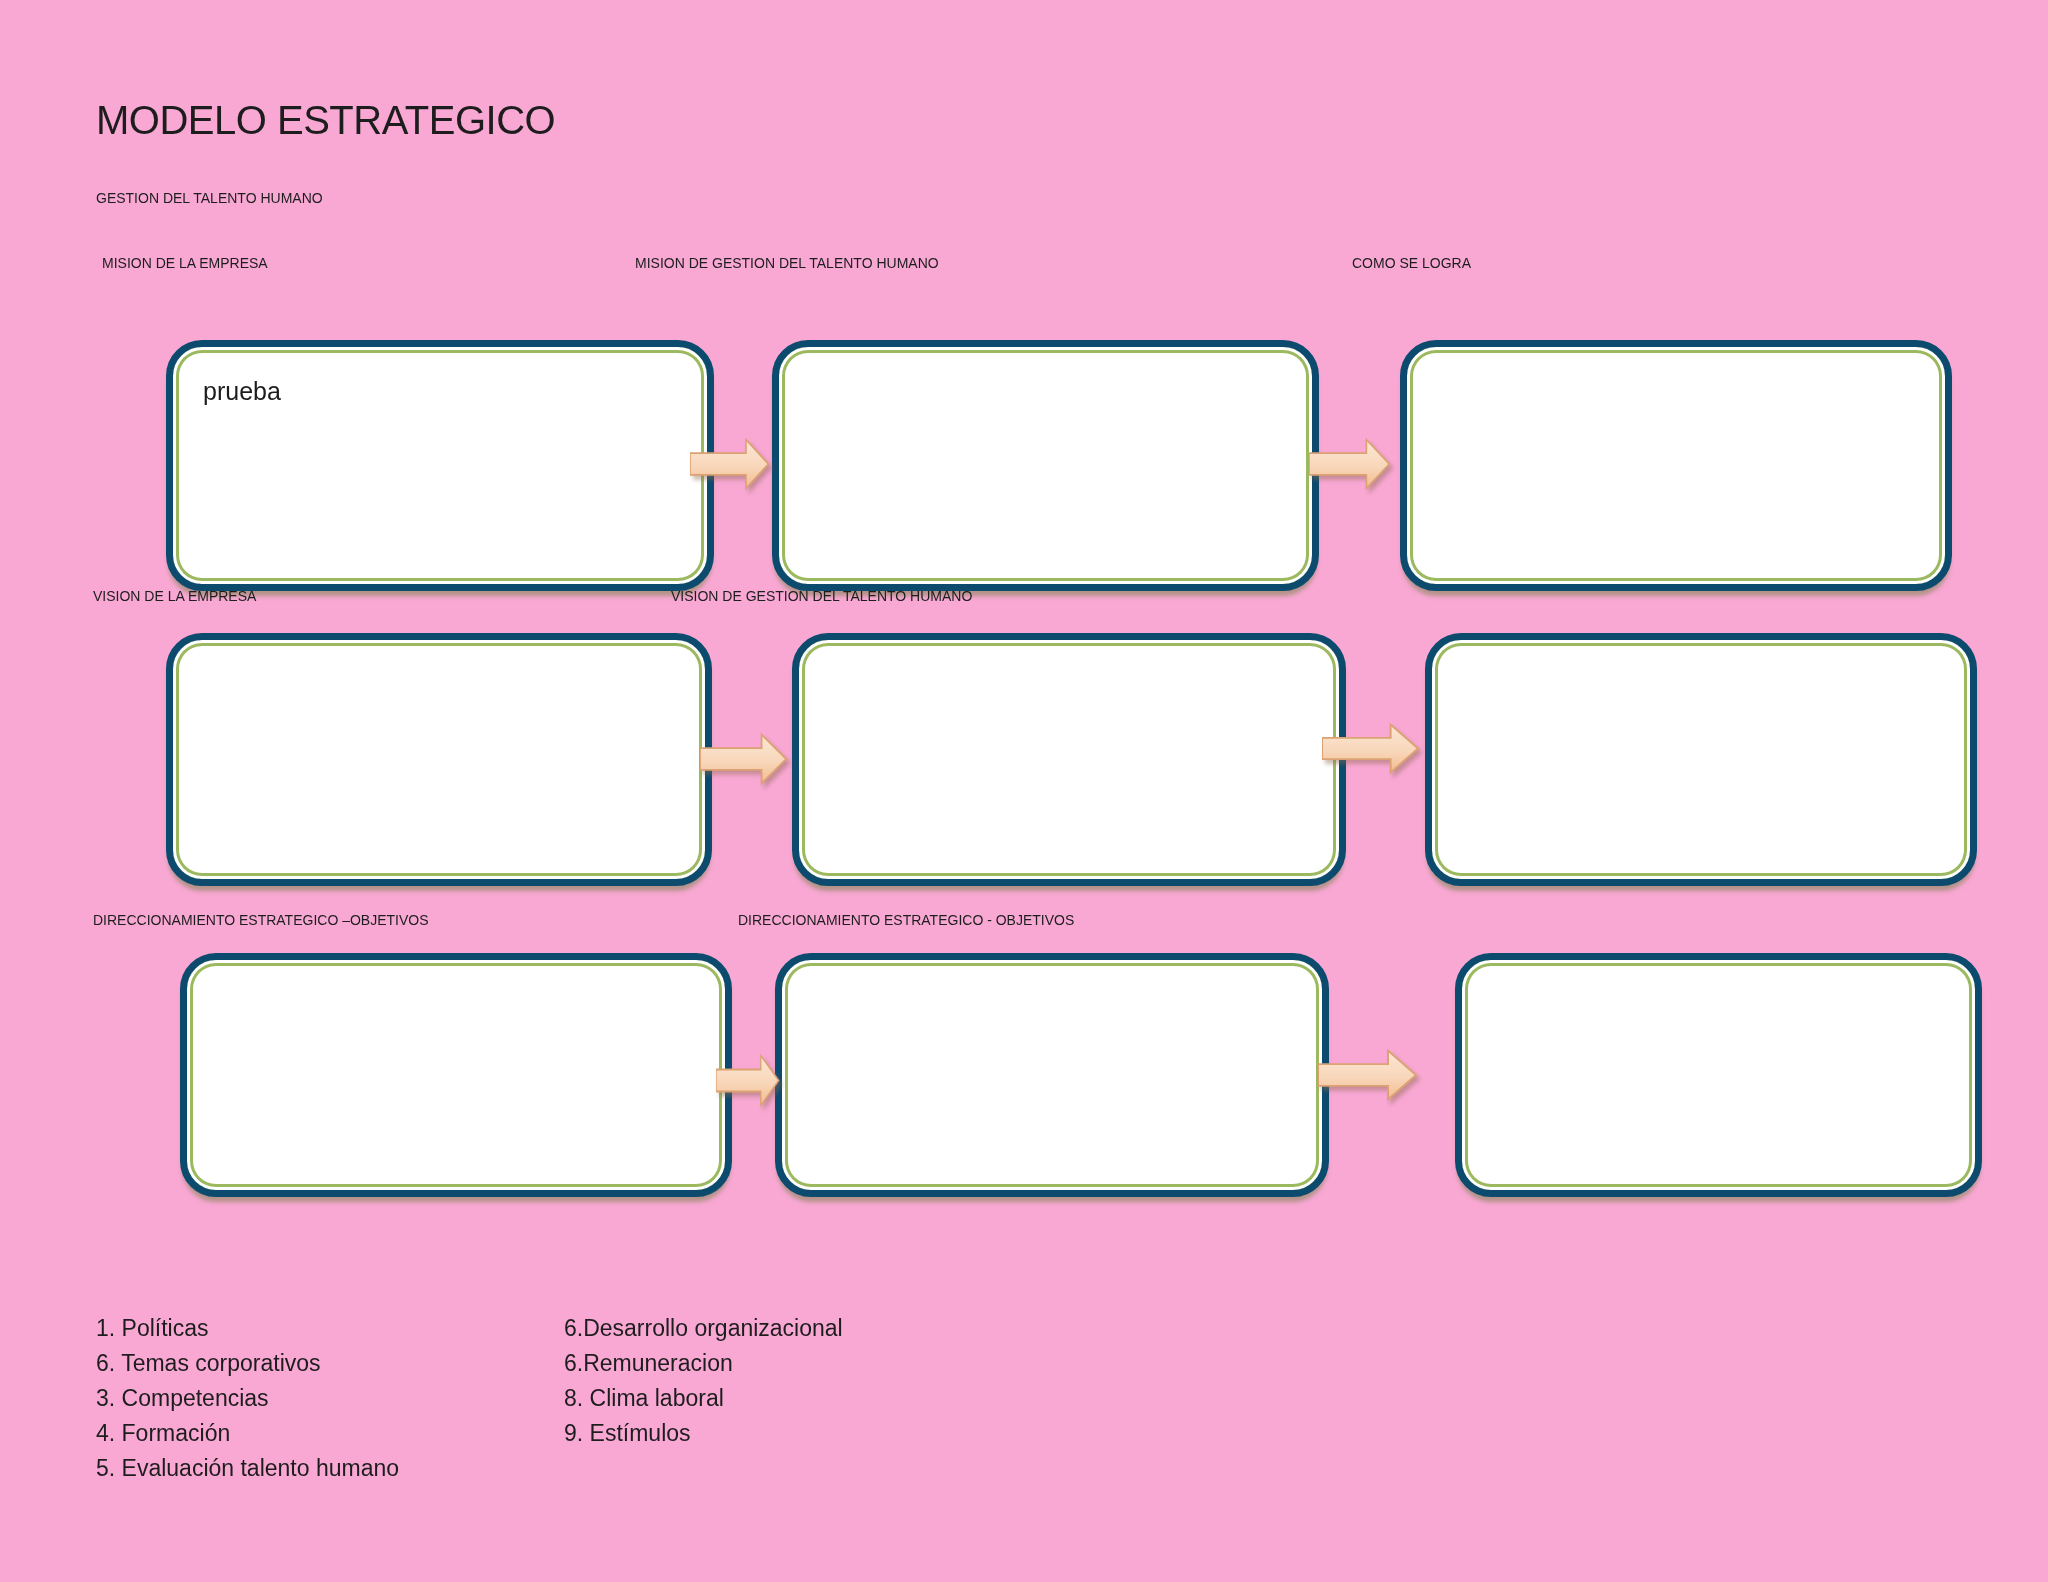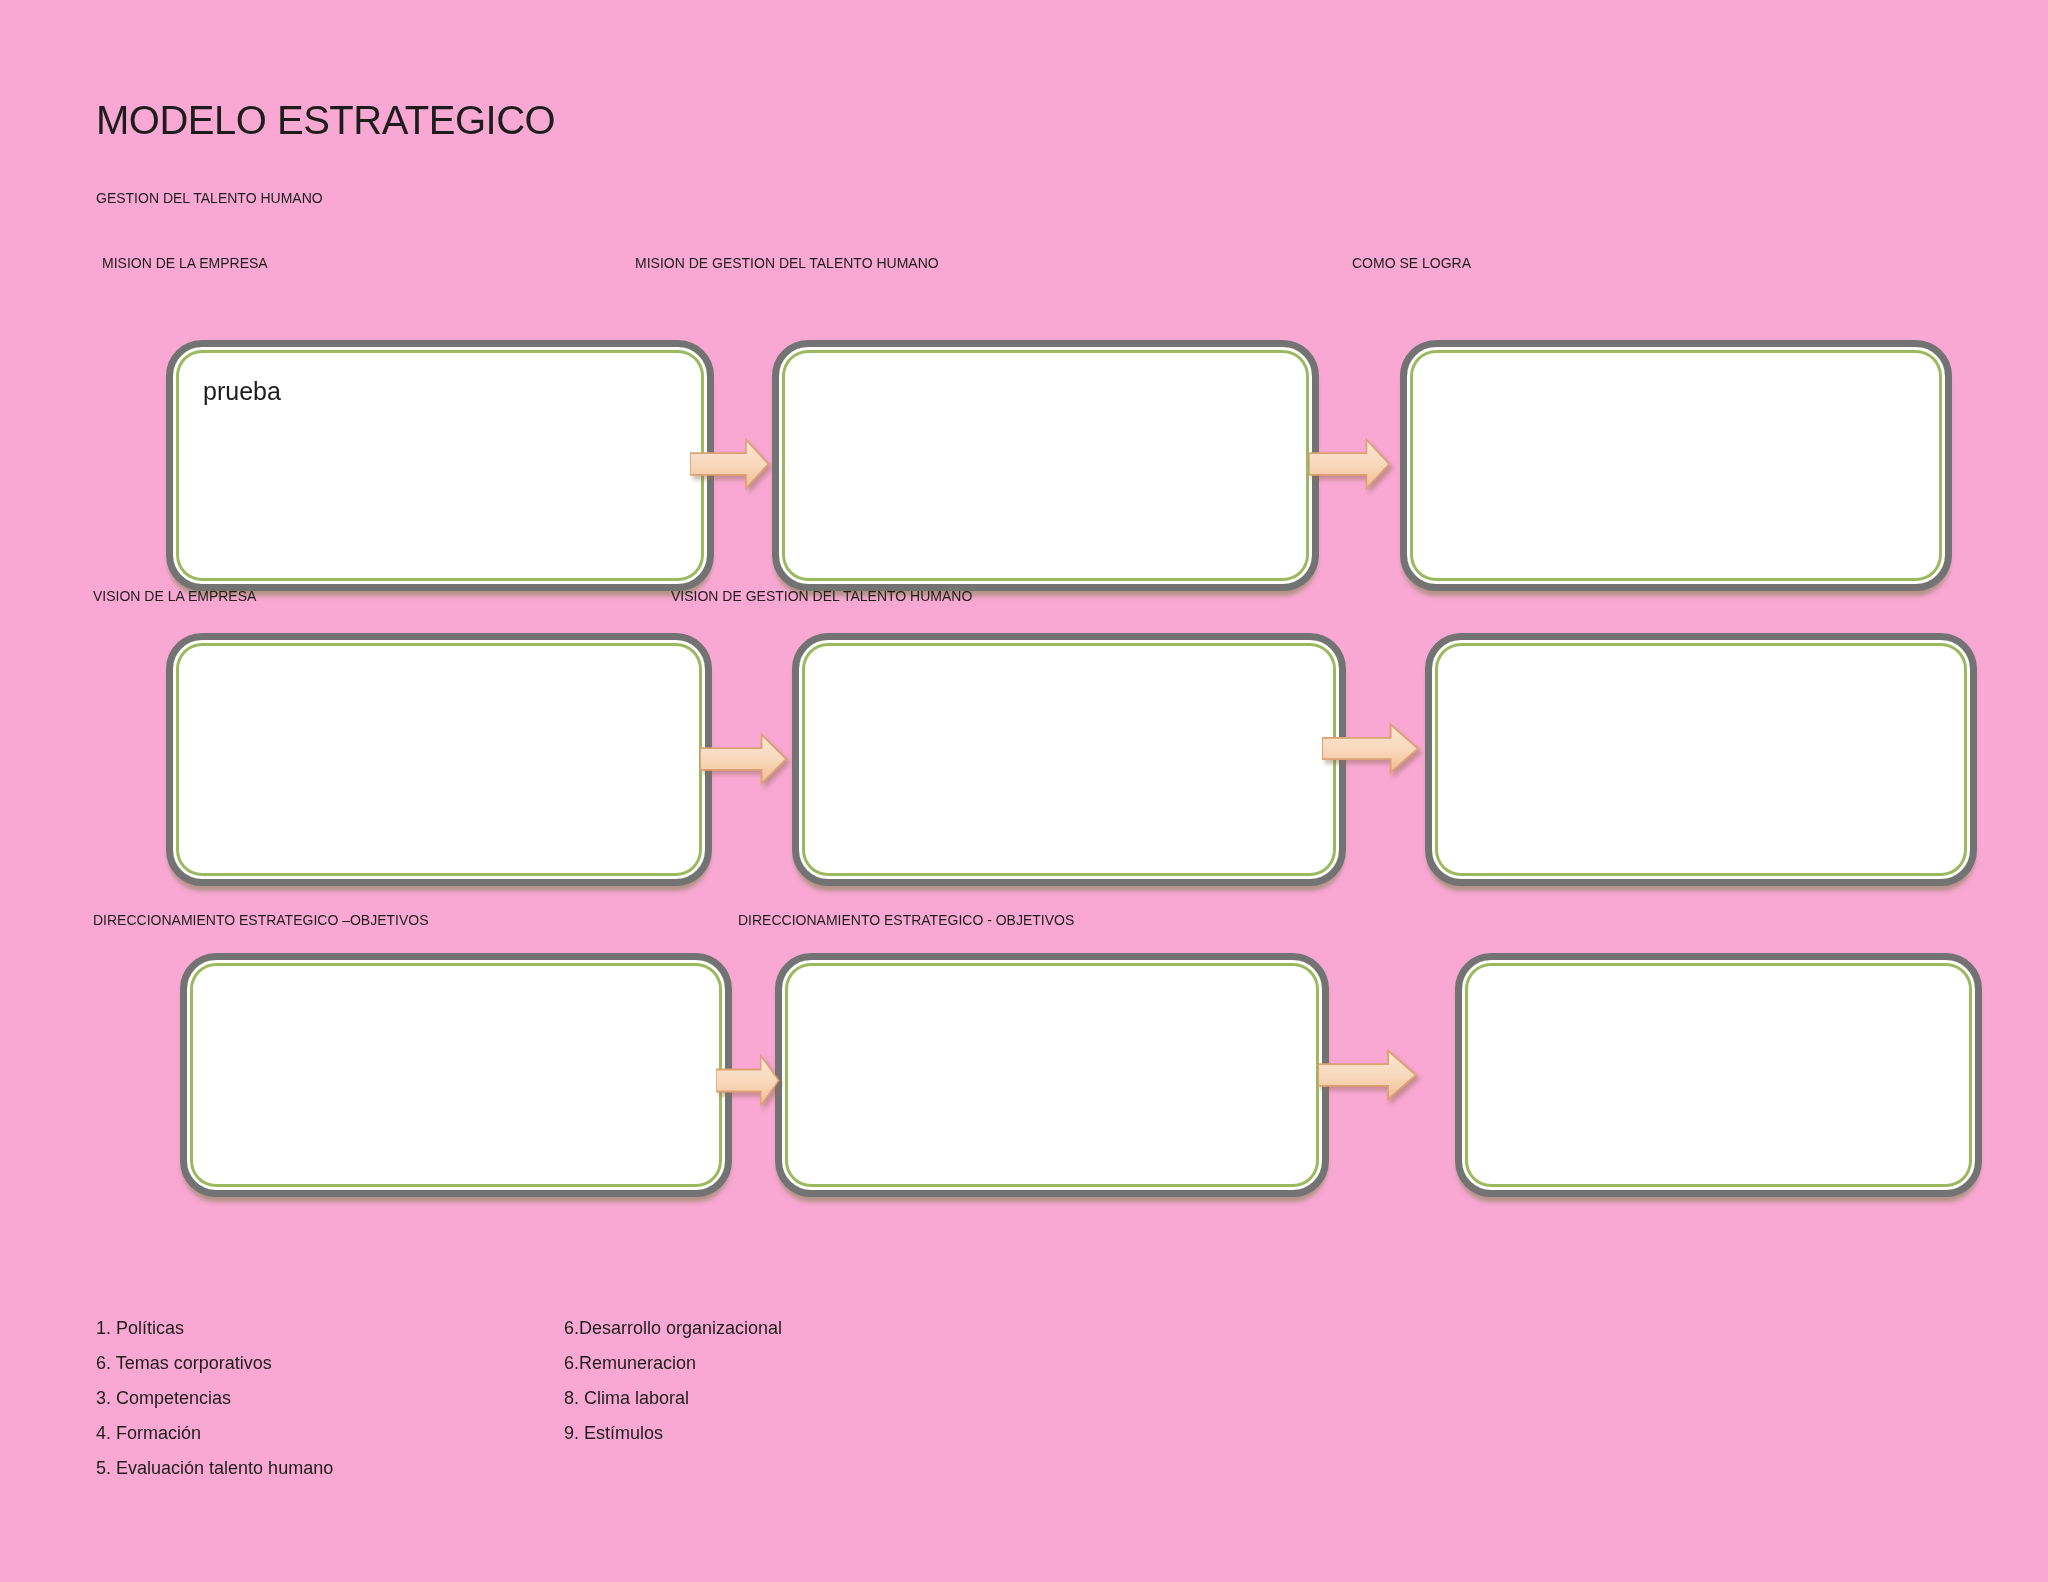--- a/index.html
+++ b/index.html
@@ -15,39 +15,39 @@
     position:absolute;left:96px;top:98px;
     font-size:40px;font-weight:400;letter-spacing:-0.5px;margin:0;color:#1d1d1d;
   }
   .label{
     position:absolute;
     font-size:14px;font-weight:400;color:#1d1d1d;white-space:nowrap;
   }
   .gbox{
     position:absolute;
     background:#ffffff;
-    border:7px solid #737373;
+    border:7px solid #0c4a6e;
     border-radius:36px;
     box-shadow:
       inset 0 0 0 3px #ffffff,
       inset 0 0 0 6px #9CB95F,
       0 7px 4px -2px rgba(110,125,60,0.50);
   }
   .boxtext{
     position:absolute;left:30px;top:30px;
     font-size:25px;color:#1d1d1d;
   }
   .arrow{
     position:absolute;
     filter:drop-shadow(3px 4px 2px rgba(140,105,78,0.45));
     z-index:5;
   }
   .list{
     position:absolute;
-    font-size:18px;color:#1d1d1d;
+    font-size:23px;color:#1d1d1d;
   }
   .list div{line-height:35px;white-space:nowrap;}
   .defsonly{position:absolute;width:0;height:0;}
 </style>
 </head>
 <body>
 
 <div class="page">
 
   <svg class="defsonly" aria-hidden="true">

